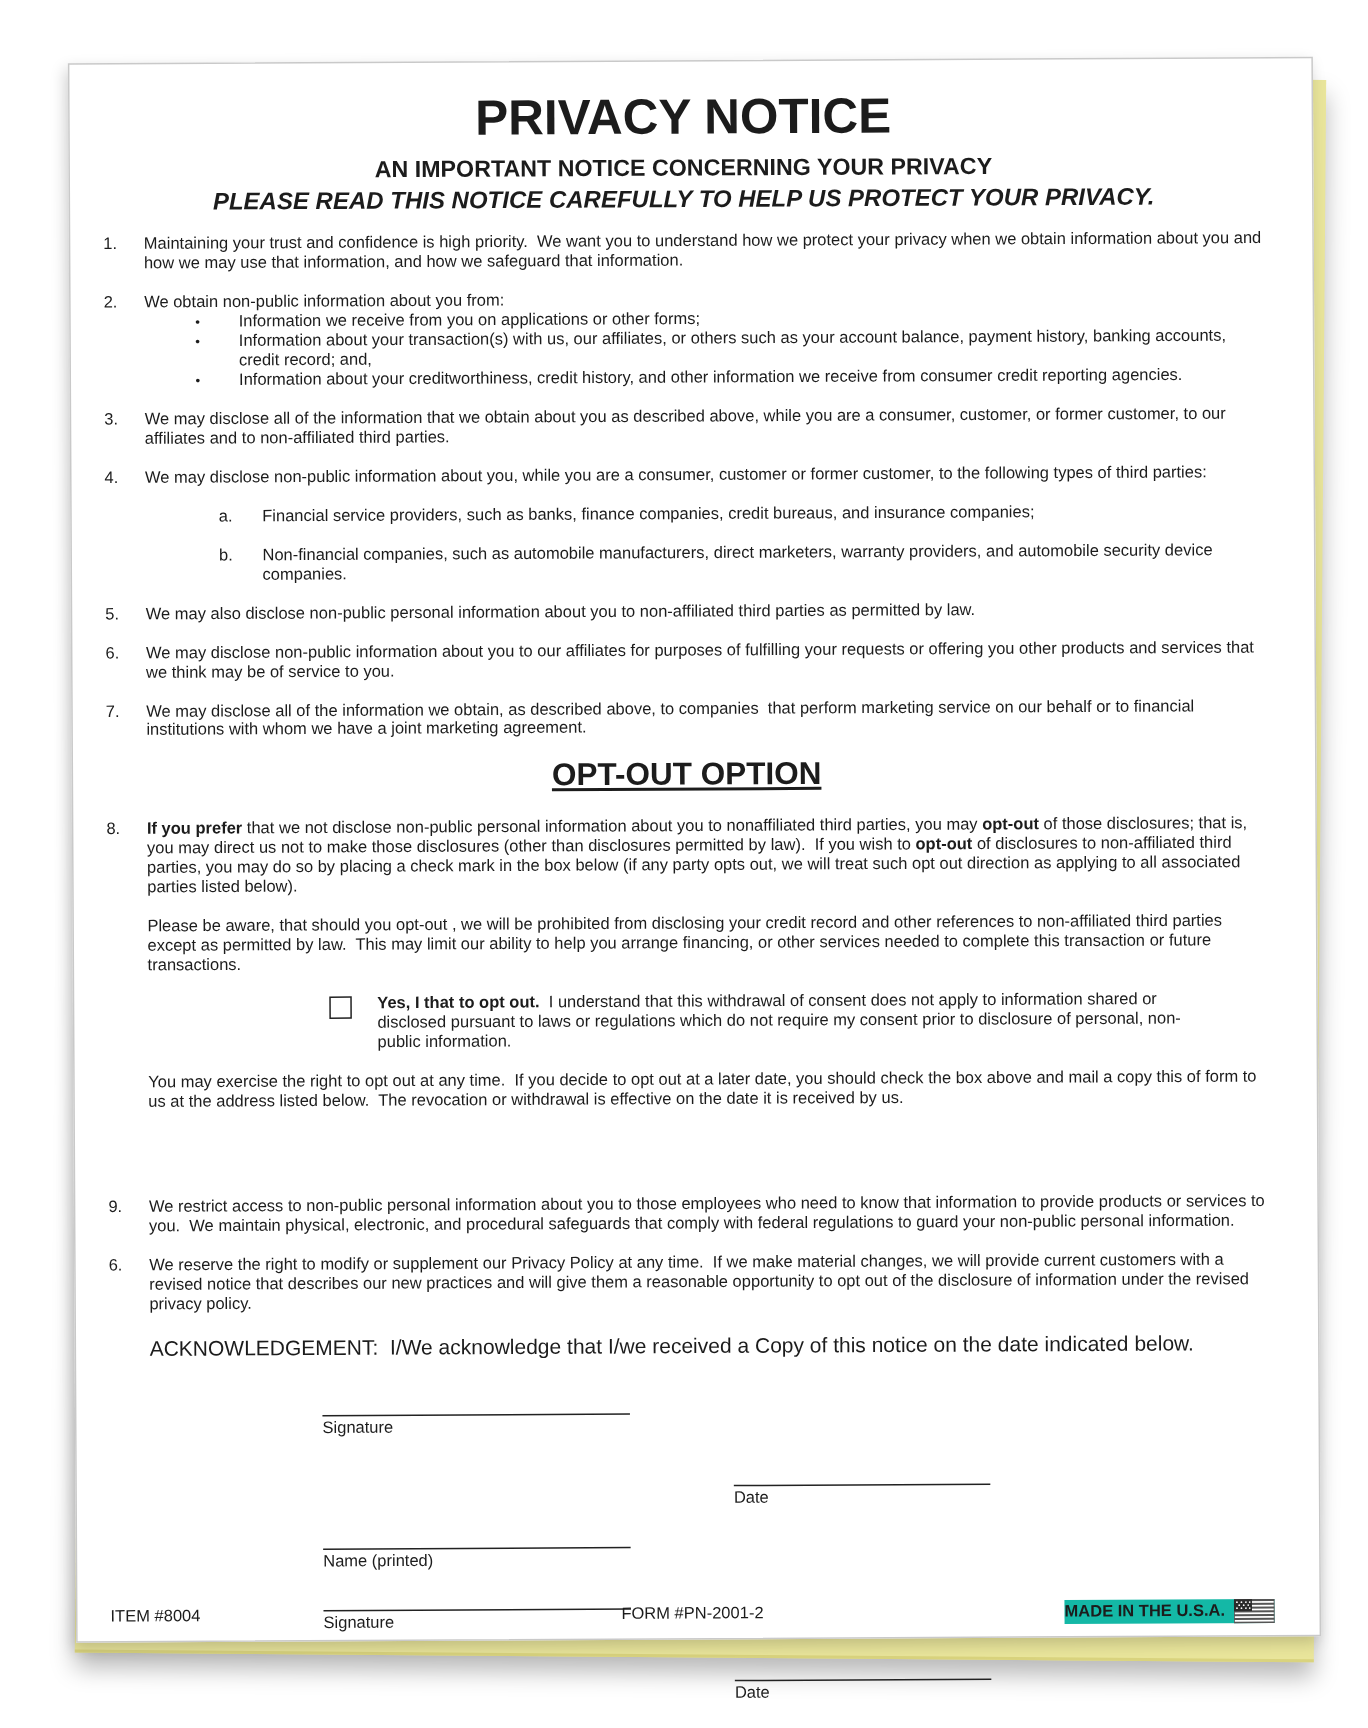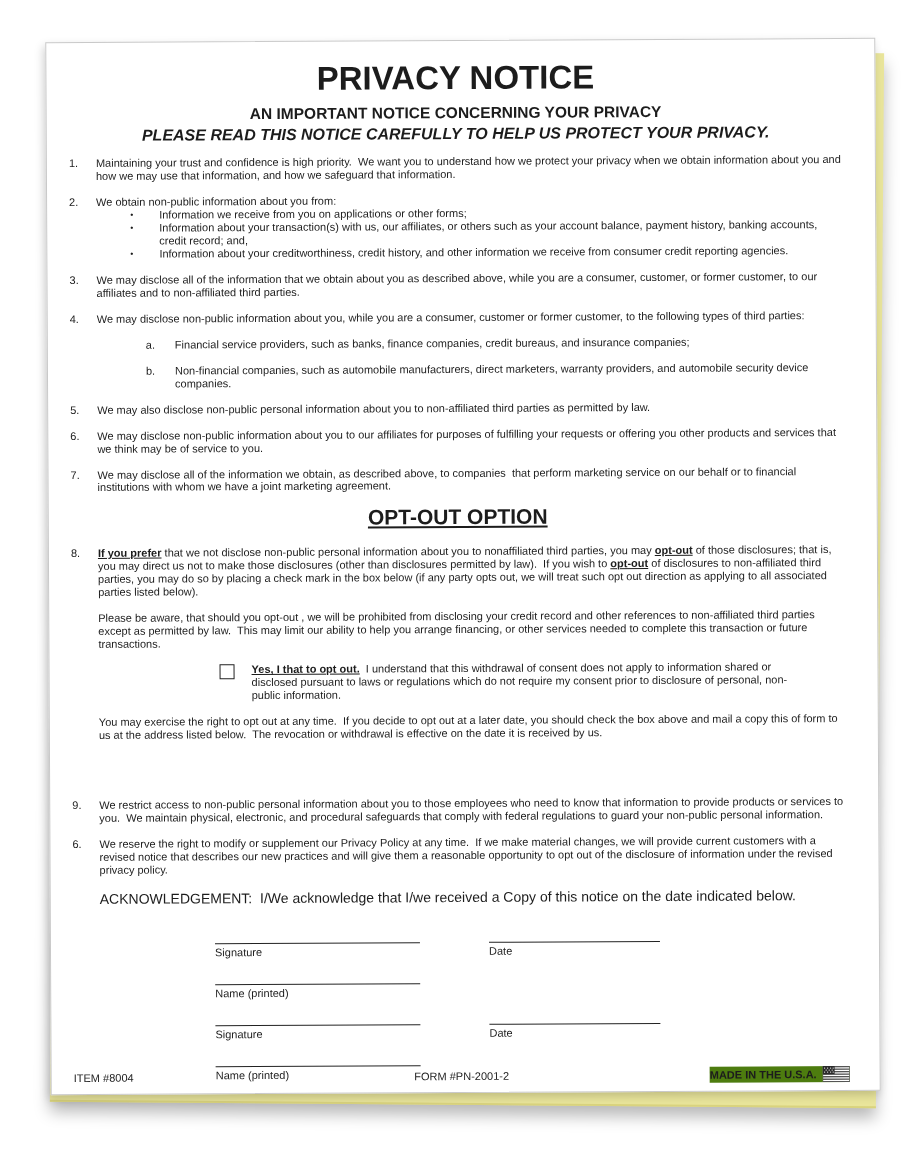--- a/index.html
+++ b/index.html
@@ -37,35 +37,35 @@
   .bullet-row{display:flex;white-space:pre-wrap;}
   .bullet-marker{flex:0 0 29px;margin-left:34px;text-align:left;font-size:9px;padding-top:1px;}
   .letter-row{display:flex;margin-top:13px;white-space:pre-wrap;}
   .letter-marker{flex:0 0 29px;margin-left:49px;}
   .optout-heading{font-size:21px;font-weight:bold;text-align:center;text-decoration:underline;margin:7px 0 16px 0;}
   .para{white-space:pre-wrap;margin:0 0 13px 0;}
   .para:last-child{margin-bottom:0;}
   .optout-row{display:flex;margin:13px 0 13px 121px;}
   .checkbox{flex:0 0 13px;width:13px;height:13px;border:1.5px solid #222;margin-right:17px;margin-top:1px;background:#fff;}
   .optout-text{white-space:pre-wrap;max-width:560px;}
-  b{font-weight:bold;text-decoration:underline;}
+  b{font-weight:bold;}
   #items-bottom .item:first-child{margin-top:57px;}
   .ack{font-size:14px;margin:14px 0 0 27px;white-space:pre-wrap;}
   .sig-block{margin:37px 0 0 142px;}
   .sig-row{display:flex;margin-bottom:26px;}
   .sig-cell{border-top:1px solid #222;font-size:11px;padding-top:2px;}
   .sig-cell.left{width:205px;margin-right:69px;}
-  .sig-cell.right{width:171px;}
+  .sig-cell.right{width:171px;margin-top:48px;}
   .footer{
     position:absolute;left:22px;right:30px;bottom:8px;
     display:flex;align-items:center;font-size:11px;
   }
   .footer-item{flex:0 0 auto;}
   .footer-form{position:absolute;left:0;right:0;text-align:center;}
-  .footer-made{margin-left:auto;font-weight:bold;display:flex;align-items:center;z-index:1;background:#4d7c0f;}
+  .footer-made{margin-left:auto;font-weight:bold;display:flex;align-items:center;z-index:1;background:#14b8a6;}
   .flag{margin-left:6px;display:inline-block;}
 </style>
 </head>
 <body>
 
 <div class="scene">
   <div class="copy-sheet"></div>
 
   <div class="sheet">
     <div class="title">PRIVACY NOTICE</div>

